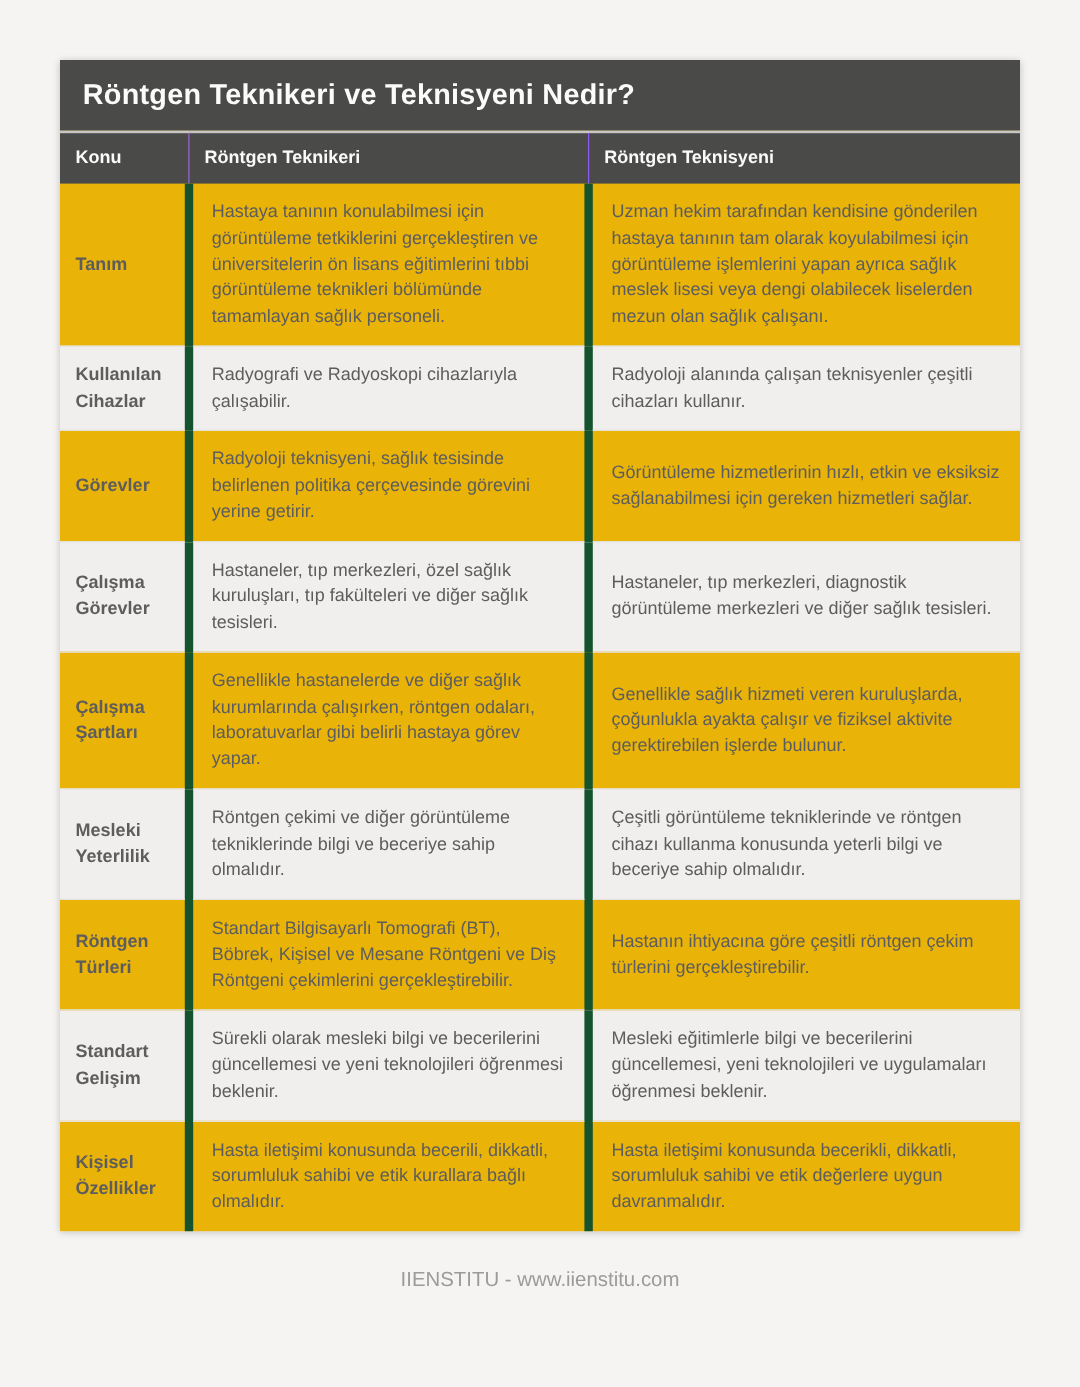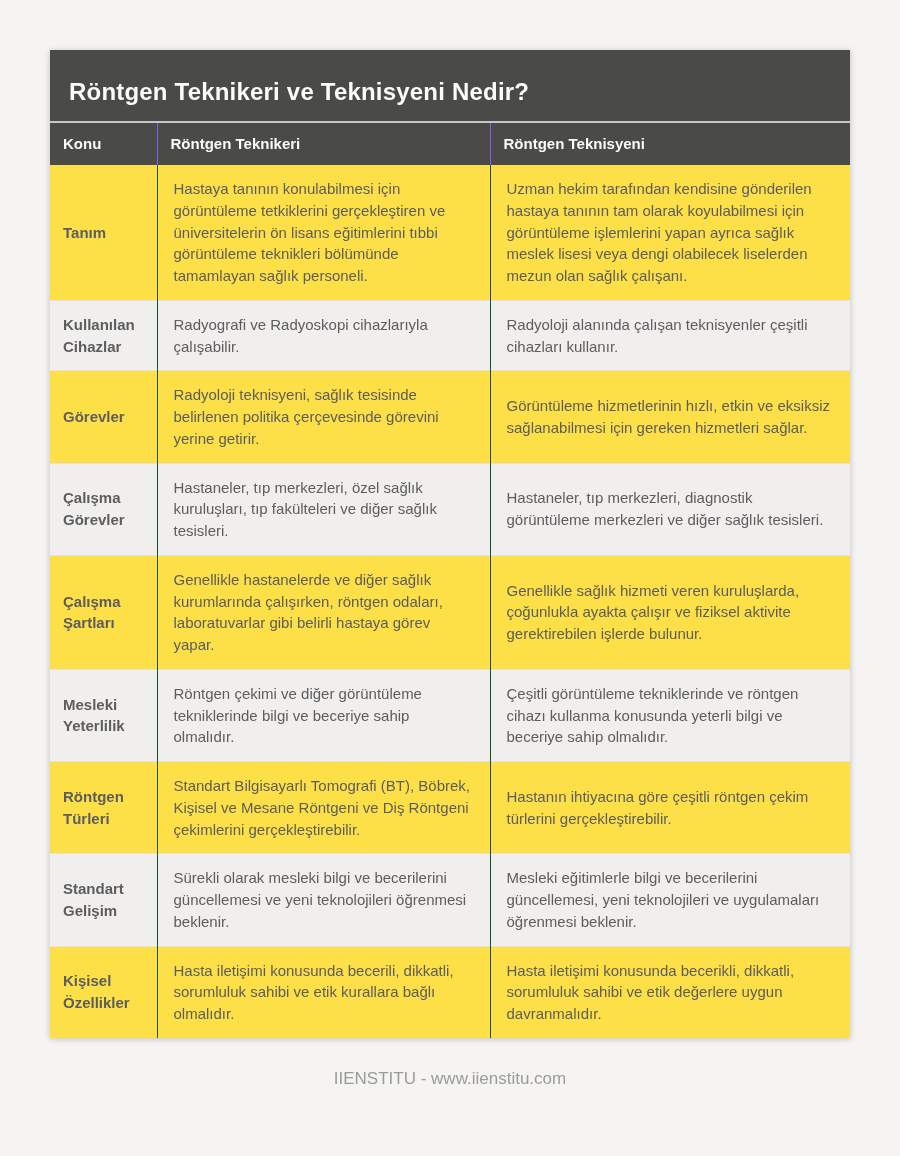--- a/index.html
+++ b/index.html
@@ -18,29 +18,29 @@
     top: 50px;
     box-shadow: 0 1px 6px rgba(0,0,0,0.22);
     background: #ffffff;
   }
 
   .title-bar {
     background: #4a4a48;
     color: #fbfbfa;
     font-size: 24px;
     font-weight: bold;
-    padding: 28px 19px 15px 19px;
+    padding: 16px 19px 15px 19px;
     letter-spacing: 0.2px;
   }
 
   table.compare {
     width: 100%;
     border-collapse: collapse;
     table-layout: fixed;
-    background: #fde047;
+    background: #eab308;
   }
   col.c-topic { width: 107px; }
   col.c-teknikeri { width: 333px; }
   col.c-teknisyeni { width: 360px; }
 
   thead th {
     background: #4a4a48;
     color: #fafaf9;
     font-size: 15px;
     font-weight: bold;
@@ -52,21 +52,21 @@
 
   tbody td {
     font-size: 15px;
     line-height: 1.45;
     color: #5d5d5d;
     padding: 13px 16px;
     vertical-align: middle;
     border-top: 1px solid #e4e1df;
     word-wrap: break-word;
   }
-  tbody td + td { border-left: 1px solid #14532d; }
+  tbody td + td { border-left: 7px solid #14532d; }
   tbody td.topic { padding-left: 13px; padding-right: 8px; font-weight: bold; }
   tbody tr:nth-child(even) { background: #f1efee; }
   tbody tr:first-child td { border-top: none; }
 
   .footer {
     position: relative;
     top: 50px;
     text-align: center;
     padding: 31px 0 40px 0;
     color: #9b9b9b;

